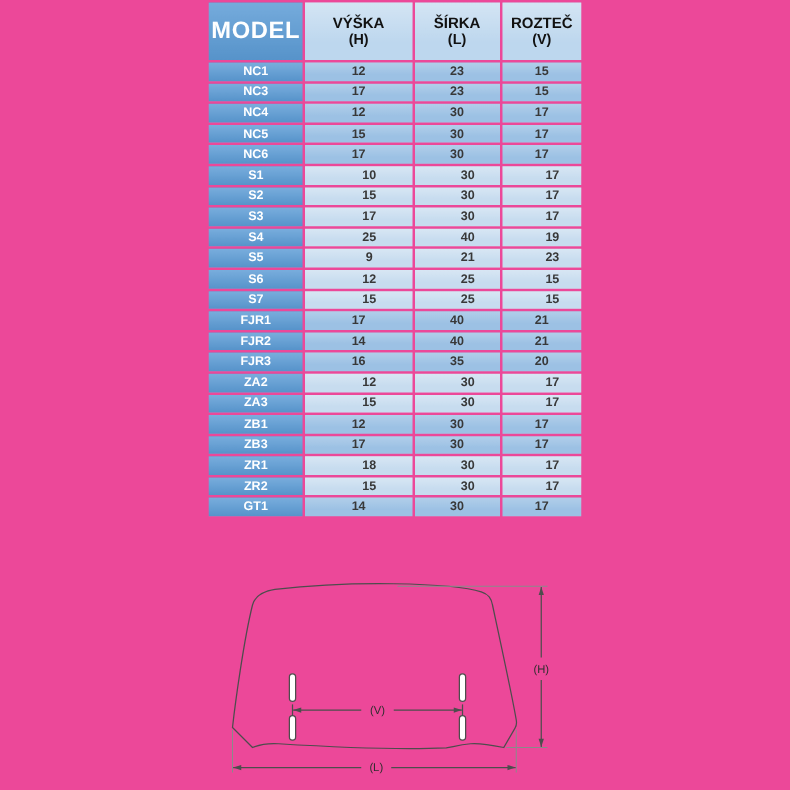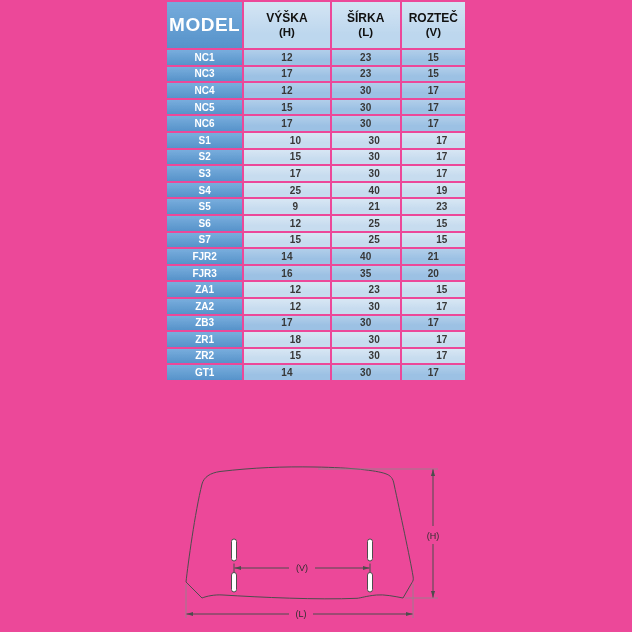--- a/index.html
+++ b/index.html
@@ -147,42 +147,54 @@
           <td class="data-cell shade-light">25</td>
           <td class="data-cell shade-light">15</td>
         </tr>
         <tr>
           <td class="model-cell">S7</td>
           <td class="data-cell shade-light">15</td>
           <td class="data-cell shade-light">25</td>
           <td class="data-cell shade-light">15</td>
         </tr>
         <tr>
+          <td class="model-cell">FJR1</td>
+          <td class="data-cell shade-dark">17</td>
+          <td class="data-cell shade-dark">40</td>
+          <td class="data-cell shade-dark">21</td>
+        </tr>
+        <tr>
           <td class="model-cell">FJR2</td>
           <td class="data-cell shade-dark">14</td>
           <td class="data-cell shade-dark">40</td>
           <td class="data-cell shade-dark">21</td>
         </tr>
         <tr>
           <td class="model-cell">FJR3</td>
           <td class="data-cell shade-dark">16</td>
           <td class="data-cell shade-dark">35</td>
           <td class="data-cell shade-dark">20</td>
         </tr>
         <tr>
-          <td class="model-cell">ZA1</td>
-          <td class="data-cell shade-light">12</td>
-          <td class="data-cell shade-light">23</td>
-          <td class="data-cell shade-light">15</td>
-        </tr>
-        <tr>
           <td class="model-cell">ZA2</td>
           <td class="data-cell shade-light">12</td>
           <td class="data-cell shade-light">30</td>
           <td class="data-cell shade-light">17</td>
+        </tr>
+        <tr>
+          <td class="model-cell">ZA3</td>
+          <td class="data-cell shade-light">15</td>
+          <td class="data-cell shade-light">30</td>
+          <td class="data-cell shade-light">17</td>
+        </tr>
+        <tr>
+          <td class="model-cell">ZB1</td>
+          <td class="data-cell shade-dark">12</td>
+          <td class="data-cell shade-dark">30</td>
+          <td class="data-cell shade-dark">17</td>
         </tr>
         <tr>
           <td class="model-cell">ZB3</td>
           <td class="data-cell shade-dark">17</td>
           <td class="data-cell shade-dark">30</td>
           <td class="data-cell shade-dark">17</td>
         </tr>
         <tr>
           <td class="model-cell">ZR1</td>
           <td class="data-cell shade-light">18</td>

